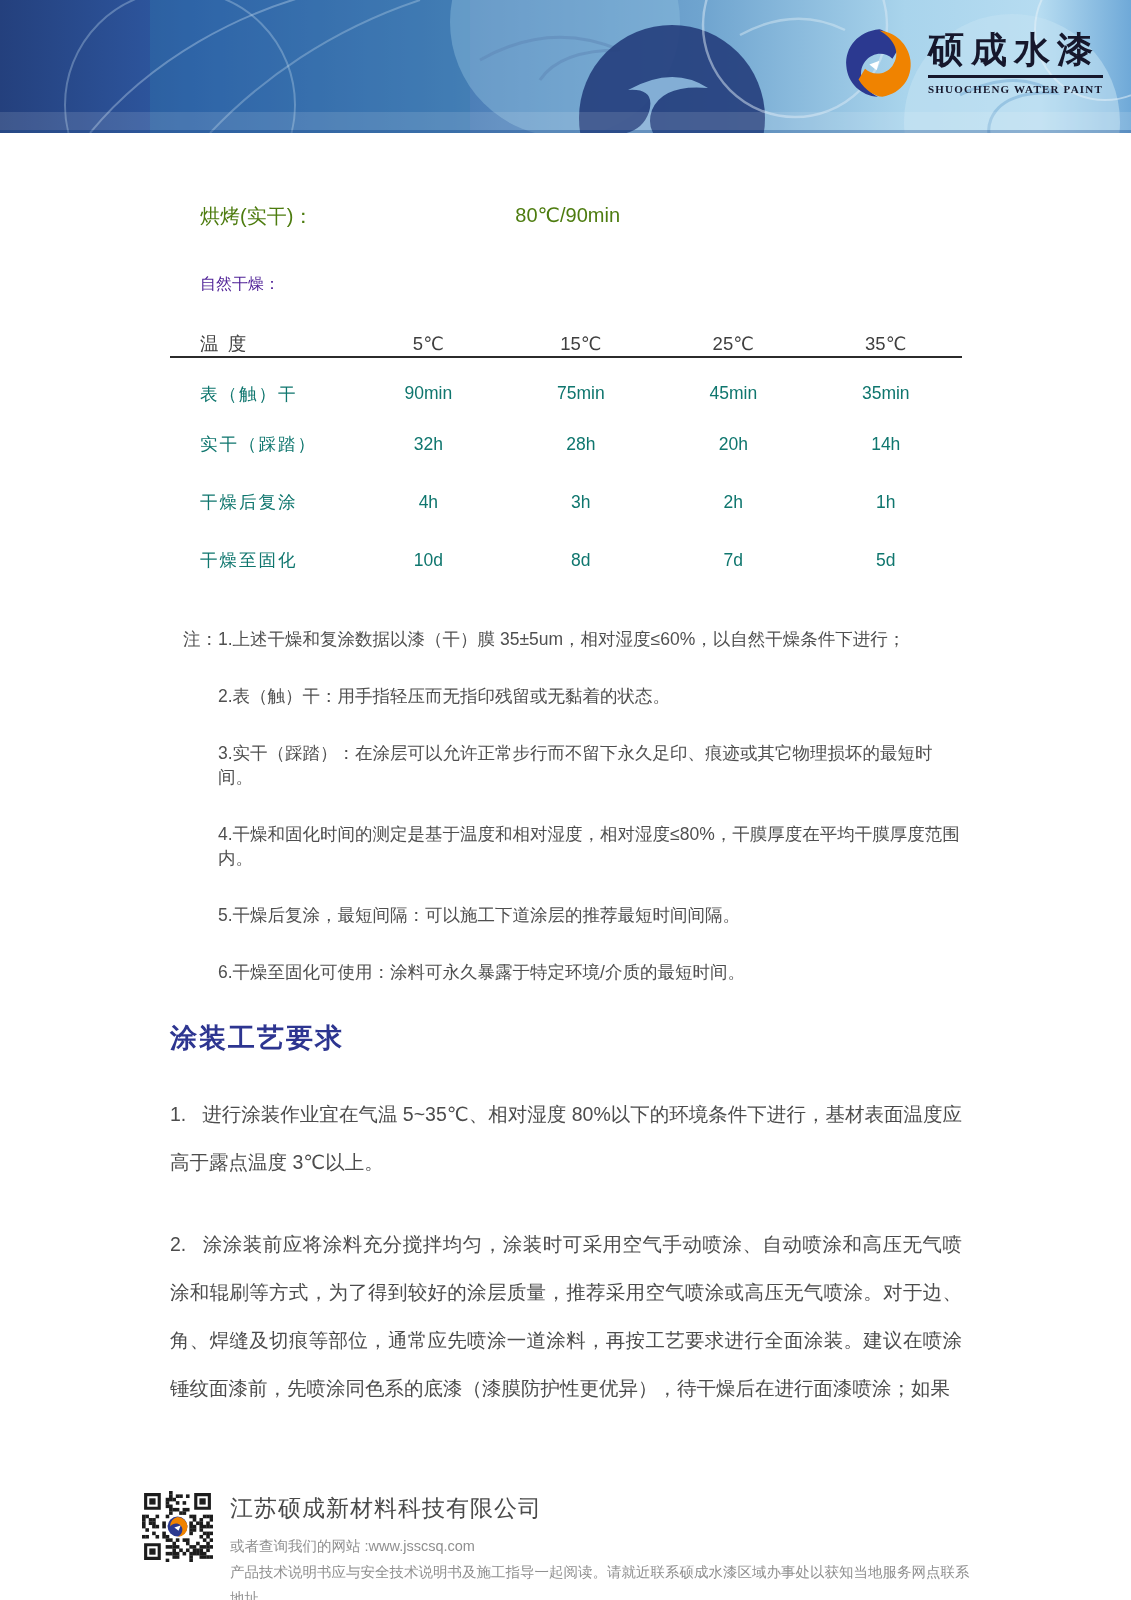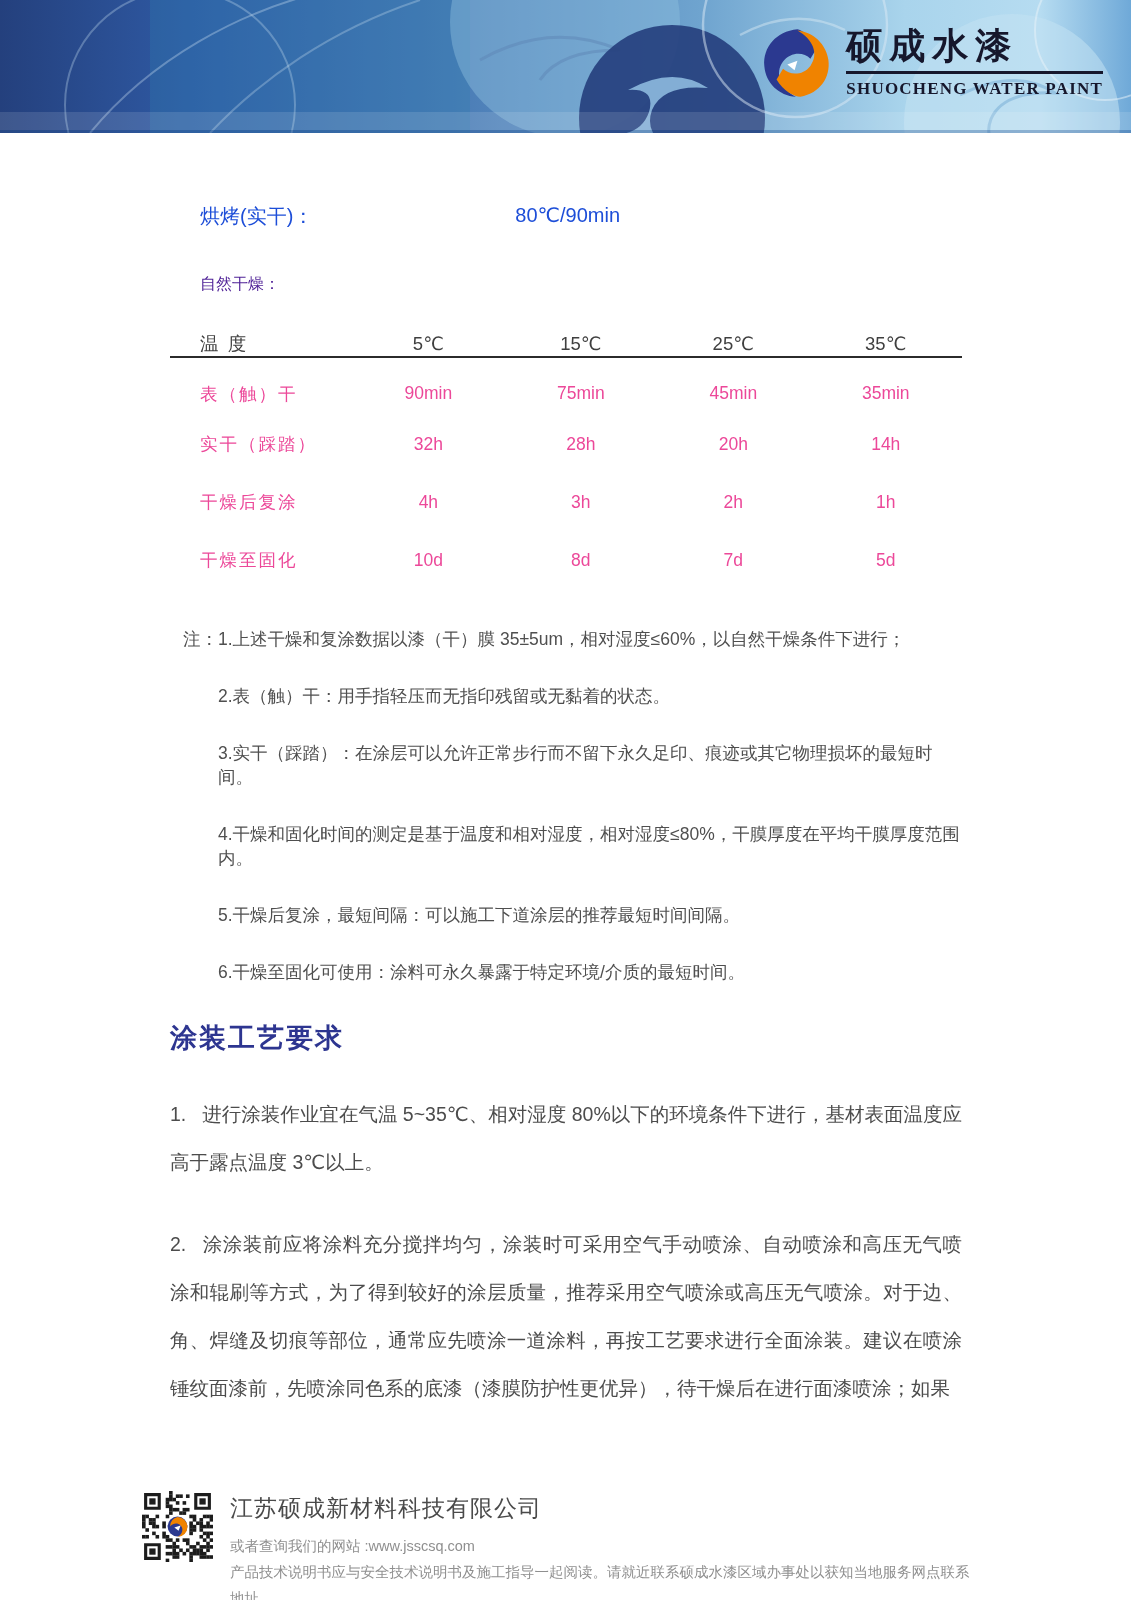--- a/index.html
+++ b/index.html
@@ -20,44 +20,44 @@
   .brand-mark { width:72px; height:82px; }
   .brand-text { display:flex; flex-direction:column; }
   .brand-cn {
     font-family:"Liberation Serif","DejaVu Serif",serif;
     font-weight:bold; font-size:36px; letter-spacing:7px;
     color:#16172c; line-height:1.1; white-space:nowrap;
     border-bottom:3px solid #16172c; padding-bottom:4px;
   }
   .brand-en {
     font-family:"Liberation Serif","DejaVu Serif",serif;
-    font-weight:bold; font-size:17px; letter-spacing:1.2px;
+    font-weight:bold; font-size:11px; letter-spacing:1.2px;
     color:#16172c; margin-top:5px; white-space:nowrap;
   }
 
   
   .content { position:absolute; top:133px; left:170px; width:792px; color:#4f4f4f; }
 
-  .kv-row { display:flex; margin-top:70px; font-size:20px; color:#1d4ed8; }
+  .kv-row { display:flex; margin-top:70px; font-size:20px; color:#4d7c0f; }
   .kv-row .kv-label { margin-left:30px; }
   .kv-row .kv-value { margin-left:202px; }
   .kv-single { margin-top:44px; margin-left:30px; font-size:16px; color:#4c1d95; }
 
   table.dry-table { width:100%; border-collapse:collapse; margin-top:36px; }
   .dry-table th {
     font-size:18.5px; font-weight:normal; color:#3f3f3f;
     border-bottom:2px solid #2b2b2b;
   }
   .dry-table th:first-child, .dry-table td:first-child {
     text-align:left; padding-left:30px; width:23%; letter-spacing:2px;
   }
   .dry-table th:not(:first-child), .dry-table td:not(:first-child) {
     text-align:center; width:19.25%;
   }
-  .dry-table td { font-size:17.5px; color:#ec4899; height:58px; vertical-align:middle; }
+  .dry-table td { font-size:17.5px; color:#0f766e; height:58px; vertical-align:middle; }
   .dry-table tbody tr:first-child td { padding-top:14px; }
 
   .notes { margin-top:38px; margin-left:13px; }
   .note-line { display:flex; margin-bottom:33px; font-size:17.5px; line-height:24px; color:#4f4f4f; }
   .note-prefix { white-space:nowrap; }
   .note-item { margin-left:35px; margin-bottom:33px; font-size:17.5px; line-height:24px; color:#4f4f4f; }
 
   .tool-row { display:flex; align-items:baseline; margin-top:16px; }
   .section-heading {
     font-size:27px; font-weight:bold; color:#2d3590; letter-spacing:2px;

